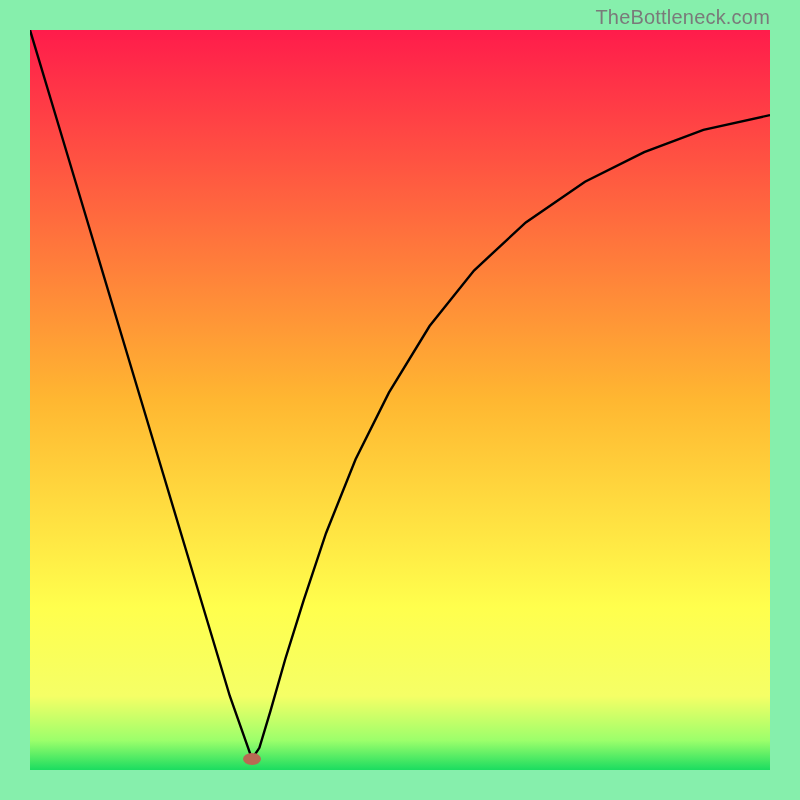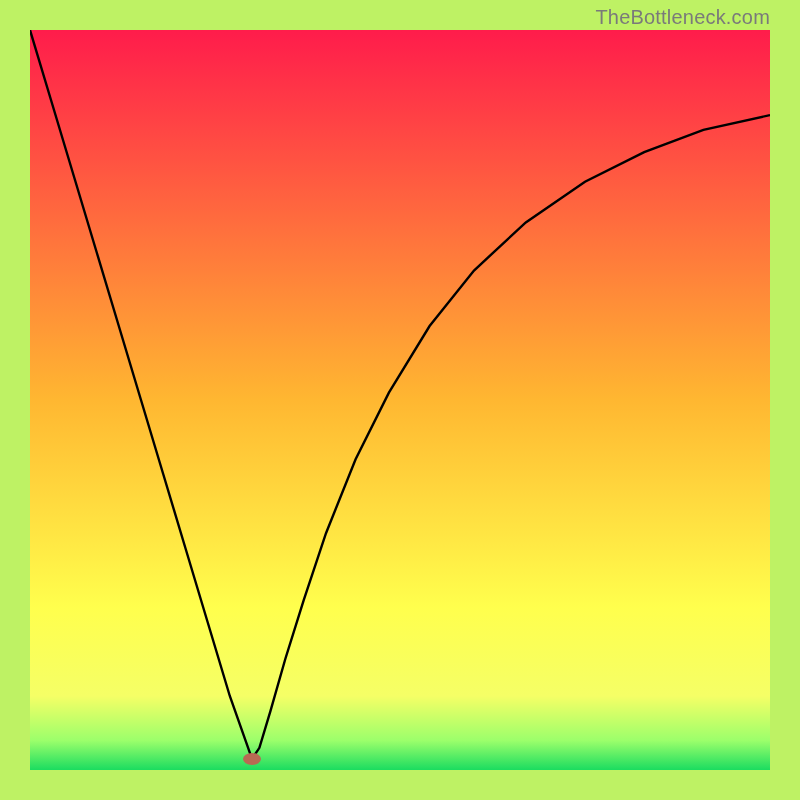--- a/index.html
+++ b/index.html
@@ -10,21 +10,21 @@
     background: #000;
     font-family: Arial, Helvetica, sans-serif;
     overflow: hidden;
   }
   .frame {
     position: absolute;
     left: 0;
     top: 0;
     width: 800px;
     height: 800px;
-    background: #bef264;
+    background: #86efac;
   }
   .plot-area {
     position: absolute;
     left: 30px;
     top: 30px;
     width: 740px;
     height: 740px;
   }
   .watermark {
     position: absolute;

